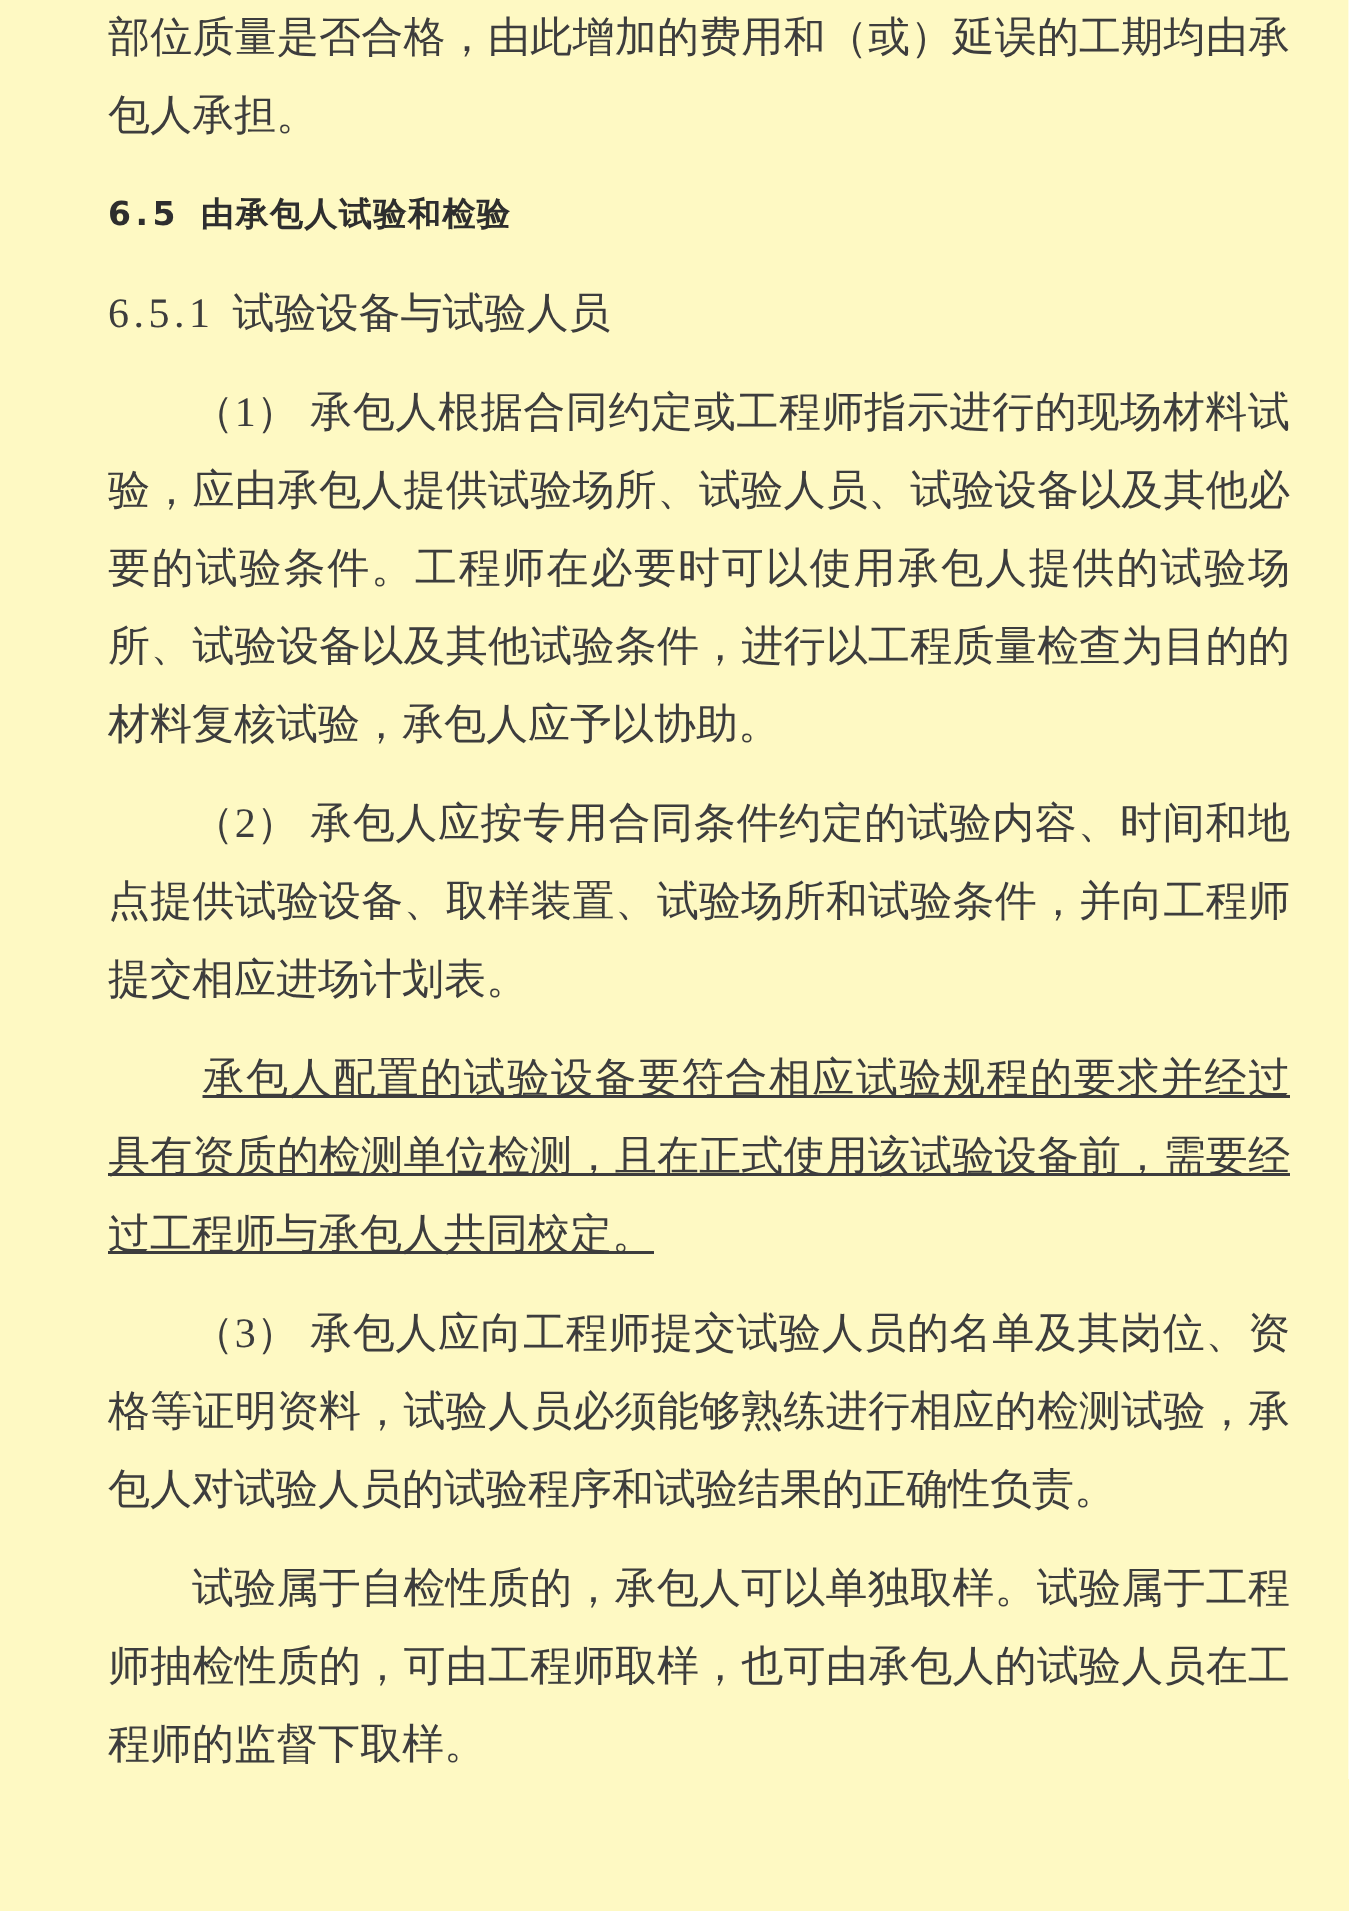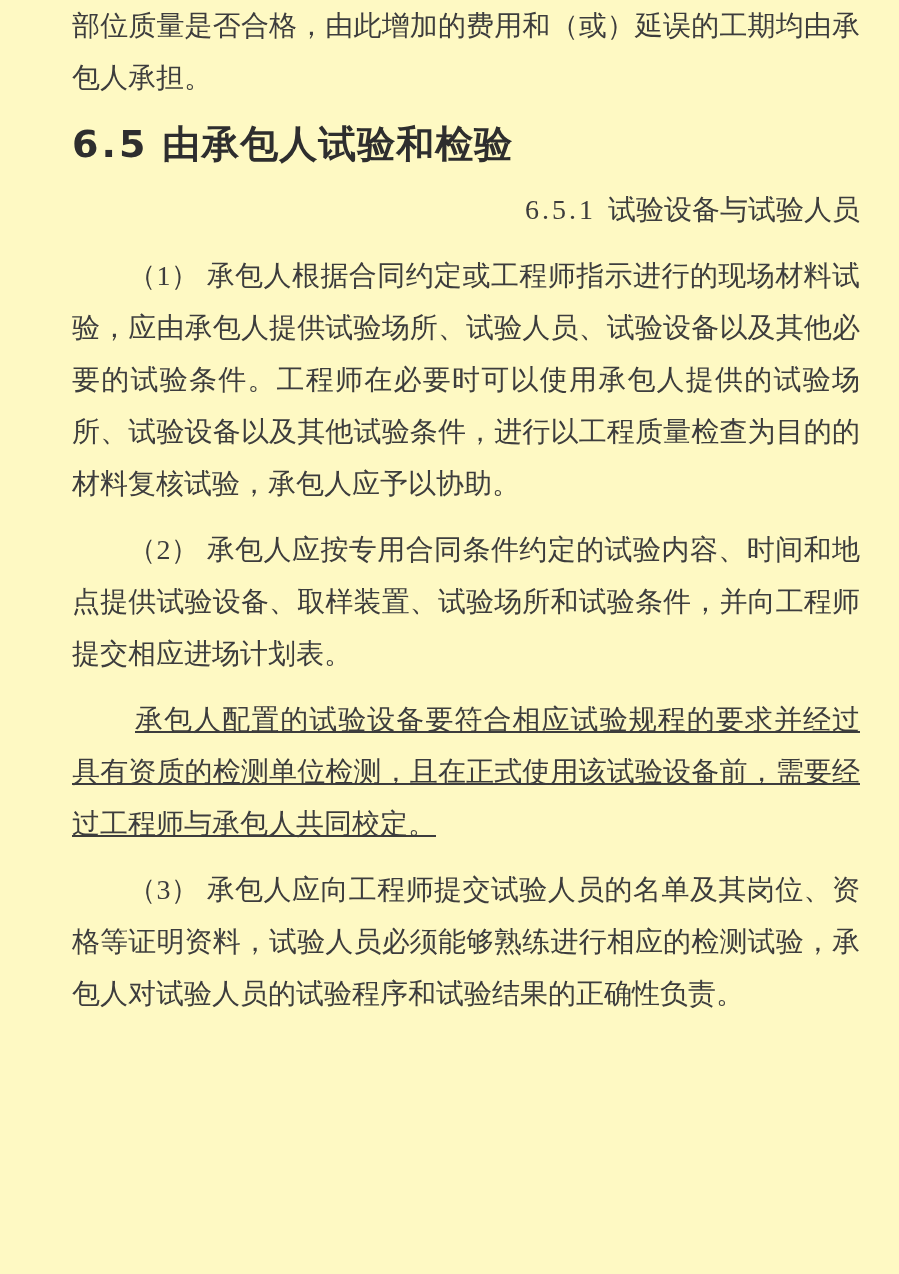--- a/index.html
+++ b/index.html
@@ -30,36 +30,35 @@
     text-indent: 2em;
   }
   .para-indent-wide {
     text-indent: 2.25em;
     text-decoration: underline;
   }
   h2.section-heading {
     margin: 0 0 14px 0;
     font-family: "DejaVu Sans", "Liberation Sans", sans-serif;
     font-weight: 700;
-    font-size: 38px;
+    font-size: 22px;
     line-height: 52px;
     color: #2e2e2e;
     letter-spacing: 1px;
   }
   h2.section-heading .num {
     margin-right: 14px;
     letter-spacing: 3px;
   }
   h3.subsection-heading {
     margin: 0 0 14px 0;
     font-weight: 400;
     font-size: 28px;
     line-height: 52px;
     color: #3d3d3d;
-    text-align: right;
   }
   h3.subsection-heading .num {
     margin-right: 12px;
     letter-spacing: 3px;
   }
 </style>
 </head>
 <body>
 
 <div class="page">
@@ -76,14 +75,15 @@
 
   <p class="para-indent">（1） 承包人根据合同约定或工程师指示进行的现场材料试验，应由承包人提供试验场所、试验人员、试验设备以及其他必要的试验条件。工程师在必要时可以使用承包人提供的试验场所、试验设备以及其他试验条件，进行以工程质量检查为目的的材料复核试验，承包人应予以协助。</p>
 
   <p class="para-indent">（2） 承包人应按专用合同条件约定的试验内容、时间和地点提供试验设备、取样装置、试验场所和试验条件，并向工程师提交相应进场计划表。</p>
 
   <p class="para-indent-wide">承包人配置的试验设备要符合相应试验规程的要求并经过具有资质的检测单位检测，且在正式使用该试验设备前，需要经过工程师与承包人共同校定。</p>
 
   <p class="para-indent">（3） 承包人应向工程师提交试验人员的名单及其岗位、资格等证明资料，试验人员必须能够熟练进行相应的检测试验，承包人对试验人员的试验程序和试验结果的正确性负责。</p>
 
 
+  <p class="para-indent">试验属于自检性质的，承包人可以单独取样。试验属于工程师抽检性质的，可由工程师取样，也可由承包人的试验人员在工程师的监督下取样。</p>
 
 </div>
 
 </body></html>

